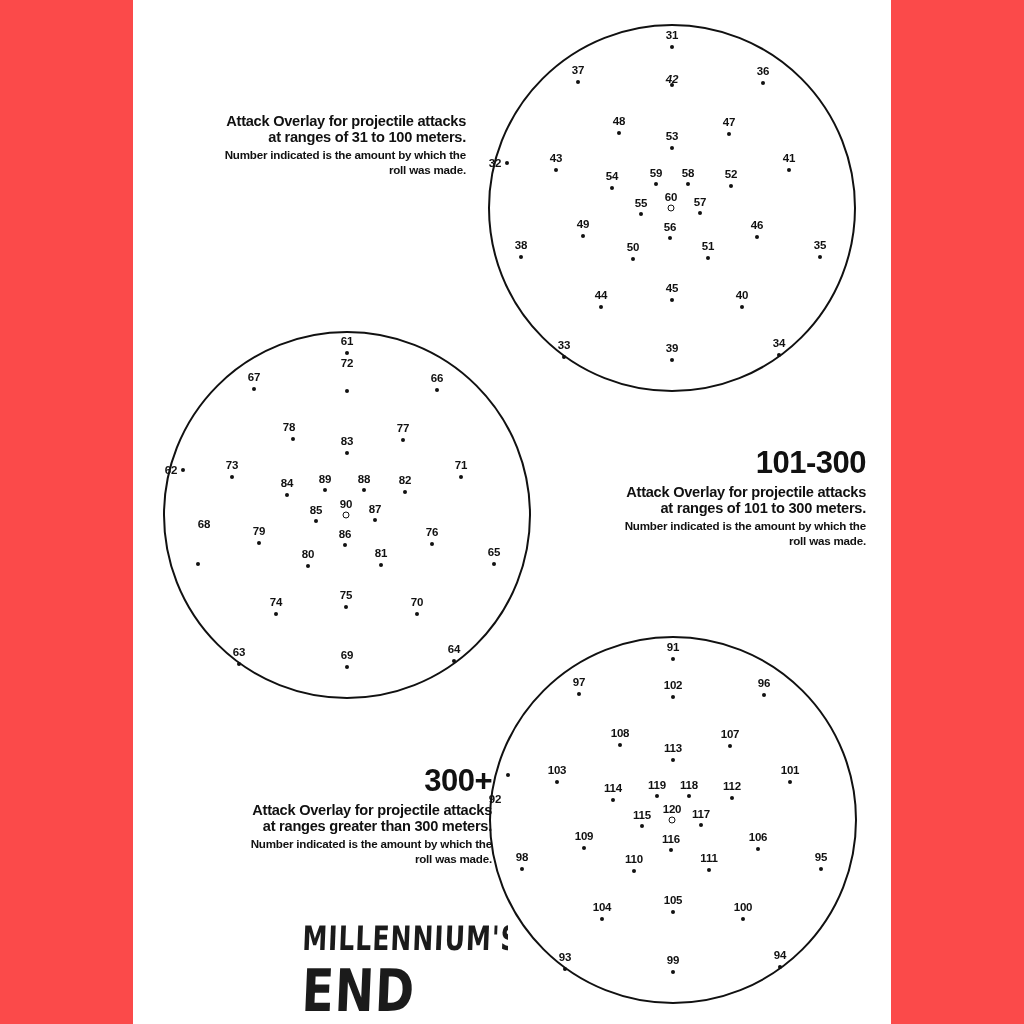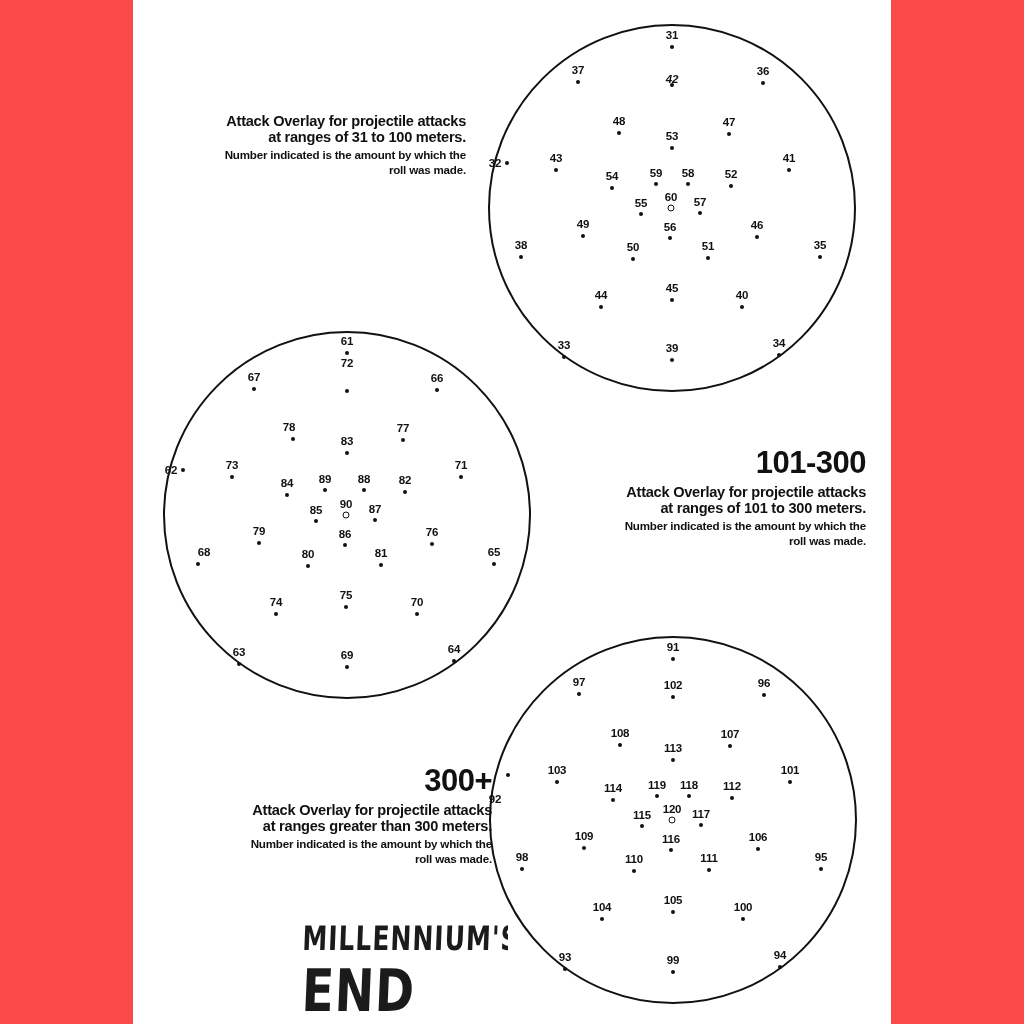--- a/index.html
+++ b/index.html
@@ -216,21 +216,21 @@
           <div class="num" style="left: 106px; top: 652px;">63</div>
           <div class="dot" style="left: 321px; top: 661px;"></div>
           <div class="num" style="left: 321px; top: 649px;">64</div>
           <div class="dot" style="left: 361px; top: 564px;"></div>
           <div class="num" style="left: 361px; top: 552px;">65</div>
           <div class="dot" style="left: 304px; top: 390px;"></div>
           <div class="num" style="left: 304px; top: 378px;">66</div>
           <div class="dot" style="left: 121px; top: 389px;"></div>
           <div class="num" style="left: 121px; top: 377px;">67</div>
           <div class="dot" style="left: 65px; top: 564px;"></div>
-          <div class="num" style="left: 65px; top: 552px; padding-left: 12px;">68</div>
+          <div class="num" style="left: 65px; top: 524px; padding-left: 12px;">68</div>
           <div class="dot" style="left: 214px; top: 667px;"></div>
           <div class="num" style="left: 214px; top: 655px;">69</div>
           <div class="dot" style="left: 284px; top: 614px;"></div>
           <div class="num" style="left: 284px; top: 602px;">70</div>
           <div class="dot" style="left: 328px; top: 477px;"></div>
           <div class="num" style="left: 328px; top: 465px;">71</div>
           <div class="dot" style="left: 214px; top: 391px;"></div>
           <div class="num" style="left: 214px; top: 363px;">72</div>
           <div class="dot" style="left: 99px; top: 477px;"></div>
           <div class="num" style="left: 99px; top: 465px;">73</div>

